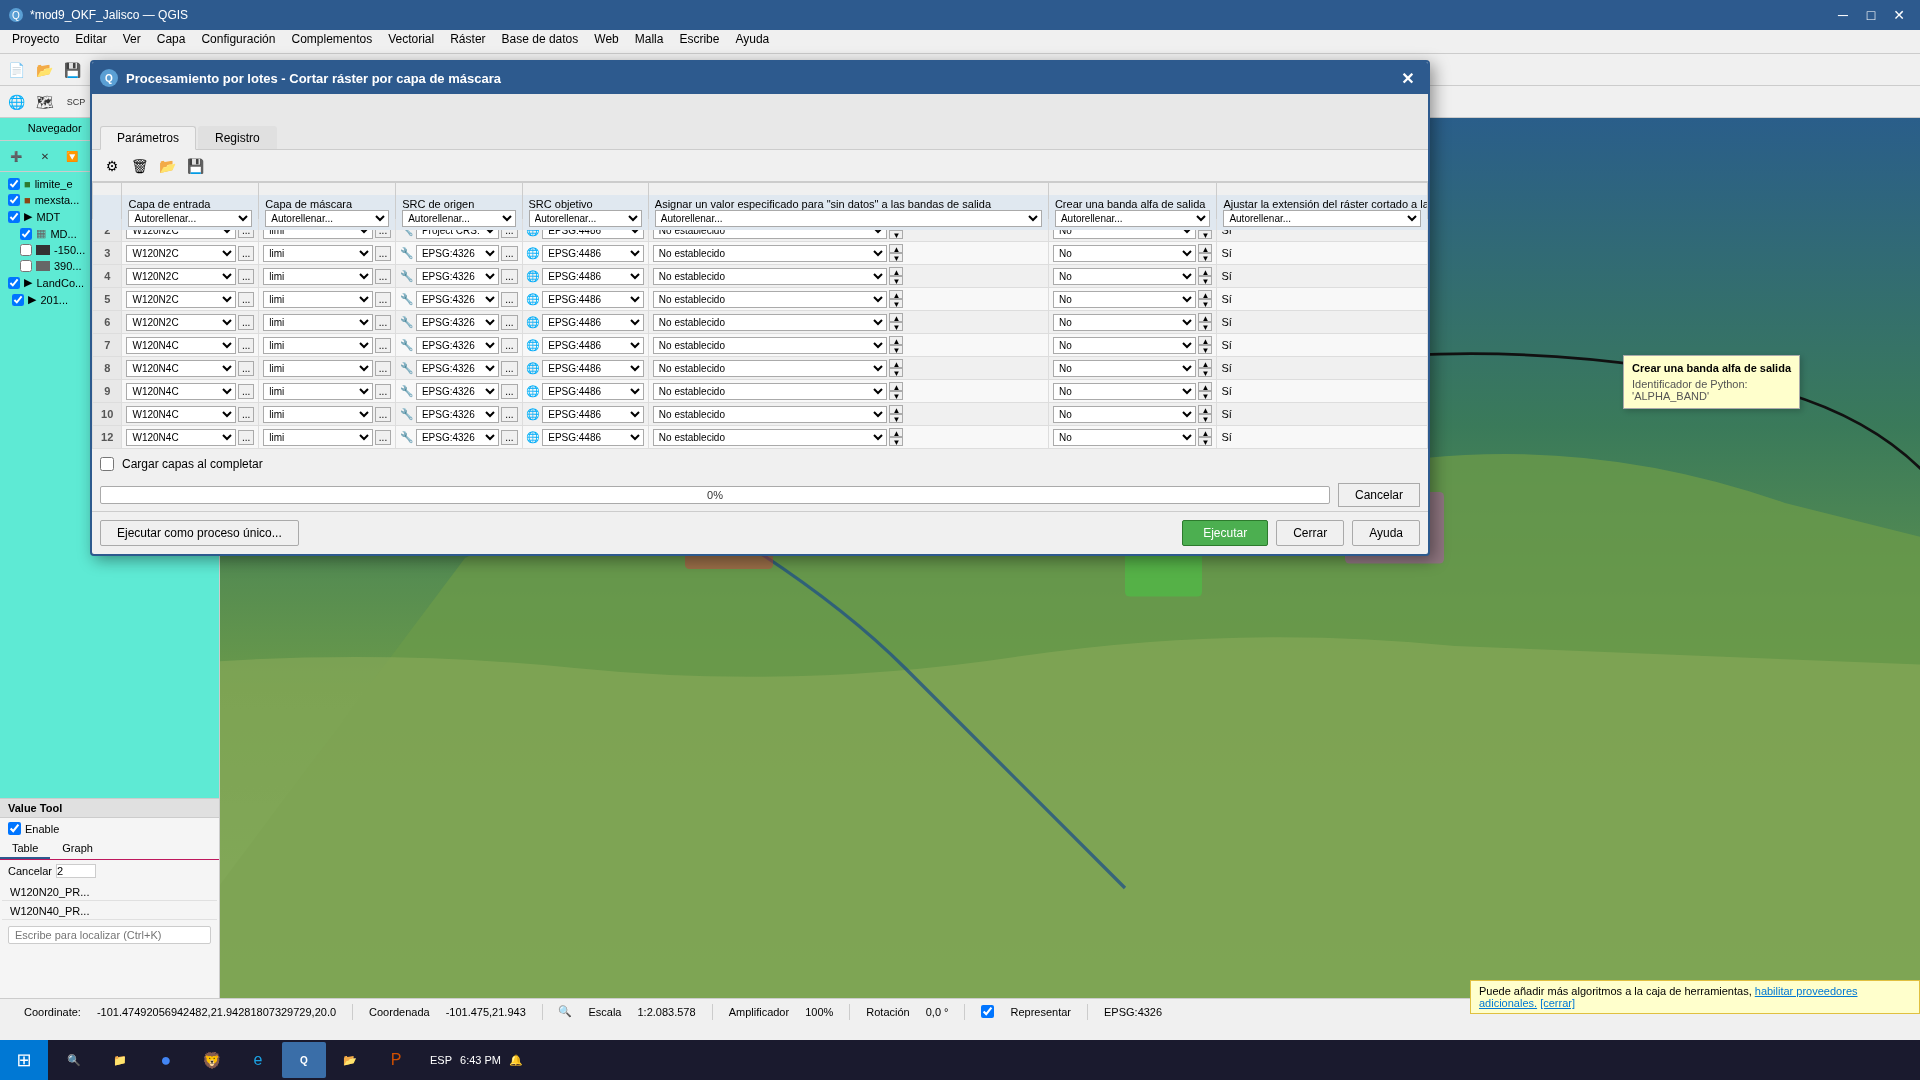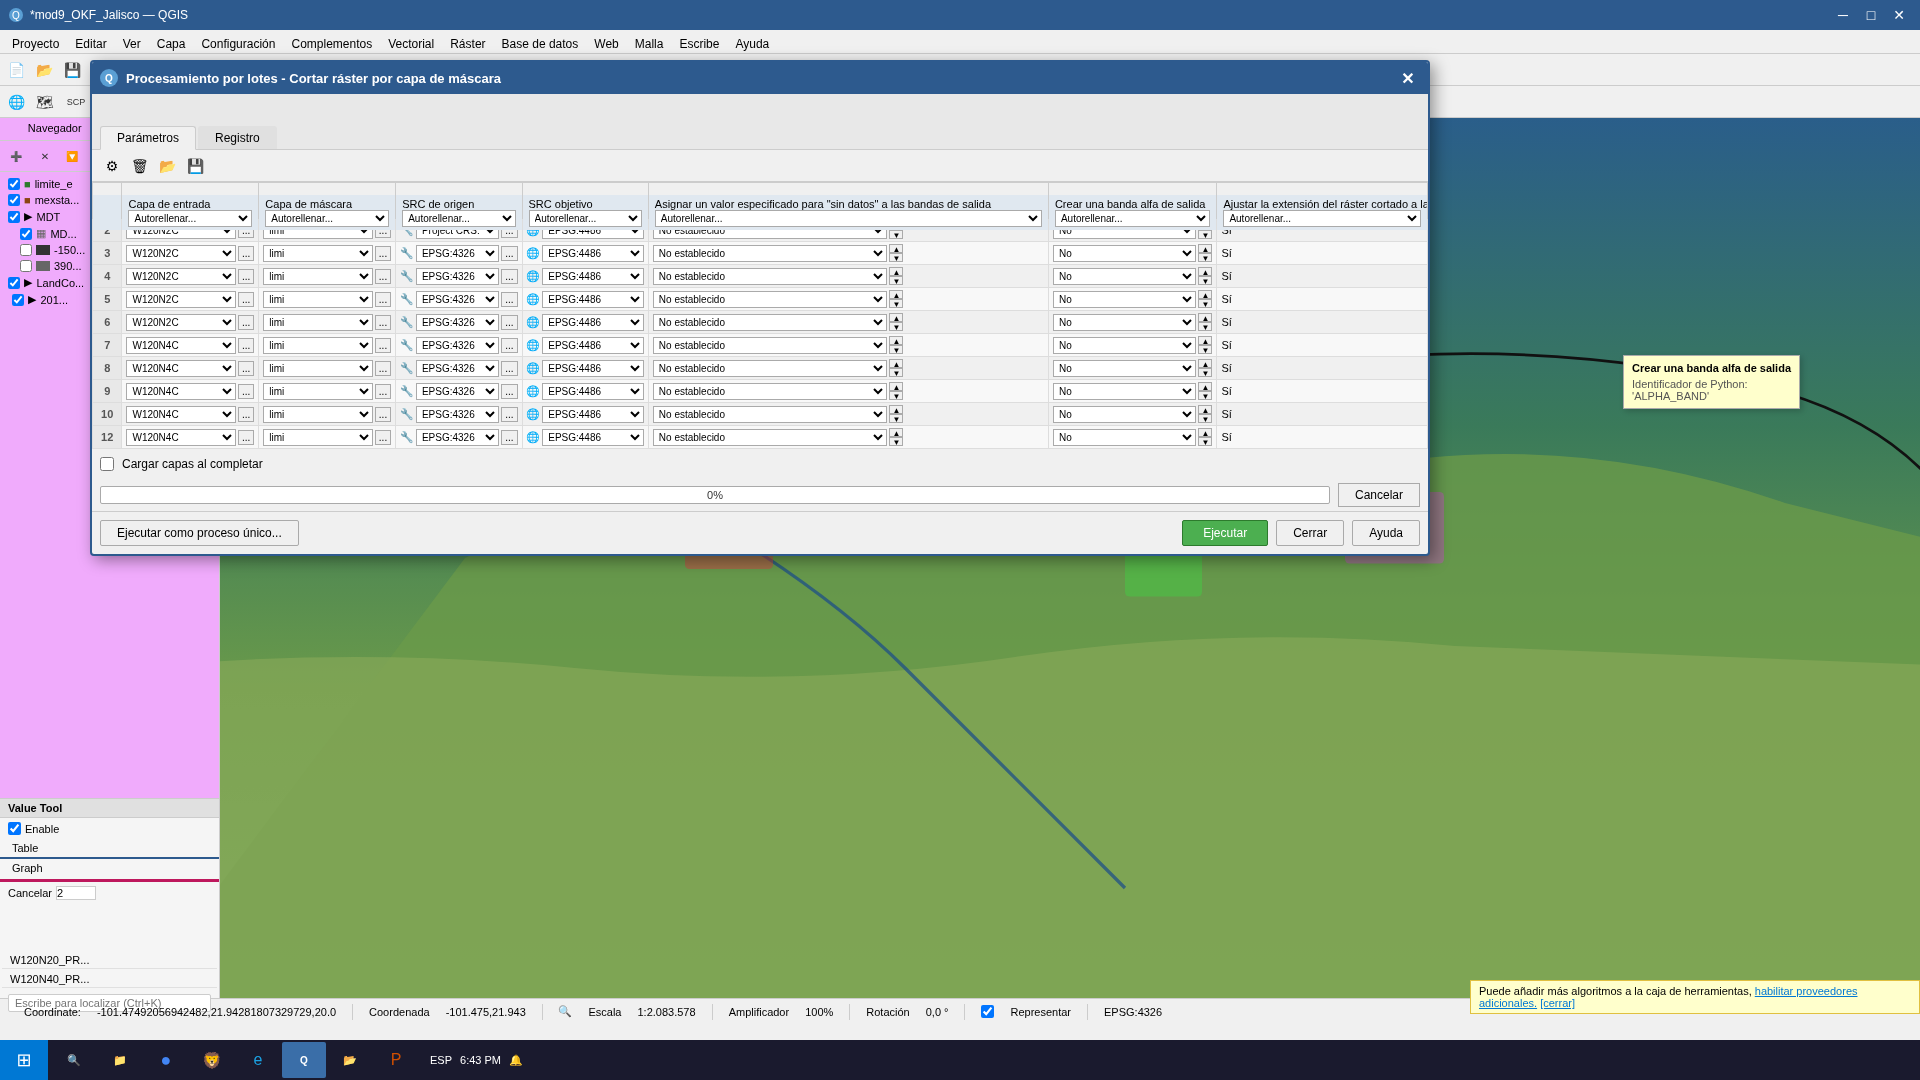--- a/index.html
+++ b/index.html
@@ -16,53 +16,53 @@
     .qgis-window { position: absolute; top: 0; left: 0; width: 1920px; height: 1040px; background: #f0f0f0; }
 
     
     .title-bar { height: 30px; background: #2d5a8e; display: flex; align-items: center; padding: 0 8px; color: white; font-size: 12px; }
     .title-bar-icon { width: 16px; height: 16px; margin-right: 6px; }
     .title-bar-title { flex: 1; font-size: 12px; }
     .title-bar-controls { display: flex; gap: 2px; }
     .title-bar-btn { width: 26px; height: 26px; display: flex; align-items: center; justify-content: center; cursor: pointer; border-radius: 2px; color: white; font-size: 14px; }
 
     
-    .menu-bar { height: 24px; background: #f0f0f0; display: flex; align-items: flex-end; border-bottom: 1px solid #ccc; padding: 0 4px; }
+    .menu-bar { height: 24px; background: #f0f0f0; display: flex; align-items: flex-start; border-bottom: 1px solid #ccc; padding: 0 4px; }
     .menu-item { padding: 2px 8px; font-size: 12px; cursor: pointer; border-radius: 2px; }
 
     
     .toolbar { height: 32px; background: #f0f0f0; border-bottom: 1px solid #ccc; display: flex; align-items: center; padding: 0 4px; gap: 2px; flex-wrap: wrap; }
     .toolbar-btn { width: 26px; height: 26px; display: flex; align-items: center; justify-content: center; border: 1px solid transparent; border-radius: 2px; cursor: pointer; font-size: 14px; color: #333; }
     .toolbar-sep { width: 1px; height: 20px; background: #ccc; margin: 0 2px; }
 
     
     .toolbar2 { height: 32px; background: #f0f0f0; border-bottom: 1px solid #ccc; display: flex; align-items: center; padding: 0 4px; gap: 2px; }
 
     
     .main-area { display: flex; height: calc(100% - 120px); }
 
     
-    .left-panel { width: 220px; background: #f0abfc; border-right: 1px solid #ccc; display: flex; flex-direction: column; justify-content: center; }
+    .left-panel { width: 220px; background: #5eead4; border-right: 1px solid #ccc; display: flex; flex-direction: column; justify-content: center; }
     .panel-tabs { display: flex; border-bottom: 1px solid #ccc; }
     .panel-tab { flex: 1; padding: 4px 8px; font-size: 11px; text-align: center; cursor: pointer; border-bottom: 2px solid transparent; }
     .panel-tab.active { border-bottom-color: #2d5a8e; color: #2d5a8e; font-weight: bold; }
     .layers-panel { flex: 1; overflow-y: auto; padding: 4px; }
     .layer-item { display: flex; align-items: center; gap: 4px; padding: 2px 4px; font-size: 11px; cursor: pointer; }
     .layer-checkbox { width: 12px; height: 12px; }
     .layer-name { flex: 1; overflow: hidden; text-overflow: ellipsis; white-space: nowrap; }
 
     
     .bottom-left { height: 200px; border-top: 1px solid #ccc; background: #f5f5f5; }
     .value-tool-header { background: #e0e0e0; padding: 3px 8px; font-size: 11px; font-weight: bold; border-bottom: 1px solid #ccc; }
     .value-tool-enable { padding: 4px 8px; font-size: 11px; display: flex; align-items: center; gap: 4px; }
-    .bottom-tabs { display: flex; border-bottom: 3px solid #be185d; flex-direction: column; }
+    .bottom-tabs { display: flex; border-bottom: 1px solid #be185d; }
     .bottom-tab { padding: 3px 12px; font-size: 11px; cursor: pointer; border-bottom: 2px solid transparent; }
     .bottom-tab.active { border-bottom-color: #2d5a8e; }
     .decimals-row { padding: 4px 8px; font-size: 11px; display: flex; align-items: center; gap: 4px; }
-    .value-table { width: 100%; font-size: 11px; margin-top: 46px; }
+    .value-table { width: 100%; font-size: 11px; }
     .value-table td { padding: 2px 8px; border-bottom: 1px solid #e0e0e0; }
     .search-box { margin: 4px 8px; padding: 2px 6px; border: 1px solid #ccc; border-radius: 2px; width: calc(100% - 16px); font-size: 11px; }
 
     
     .map-area { flex: 1; background: #4a7c59; position: relative; overflow: hidden; }
 
     
     .status-bar { height: 26px; background: #f0f0f0; border-top: 1px solid #ccc; display: flex; align-items: center; padding: 0 24px; font-size: 11px; gap: 16px; }
     .status-sep { width: 1px; height: 16px; background: #ccc; }
 

